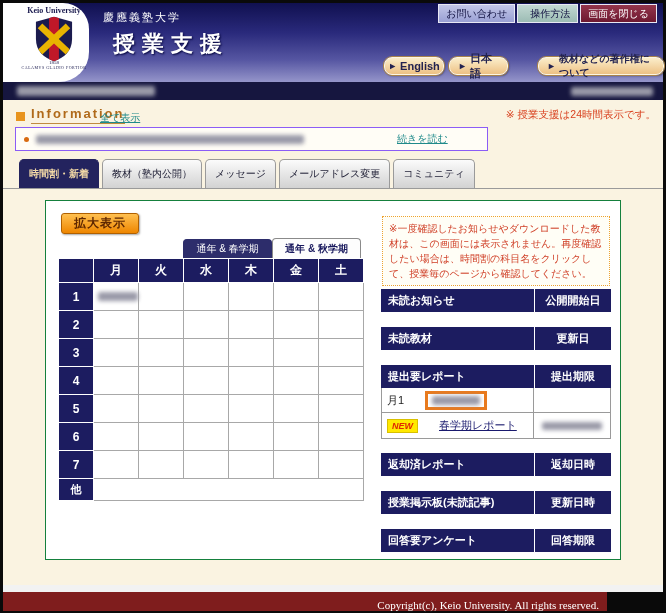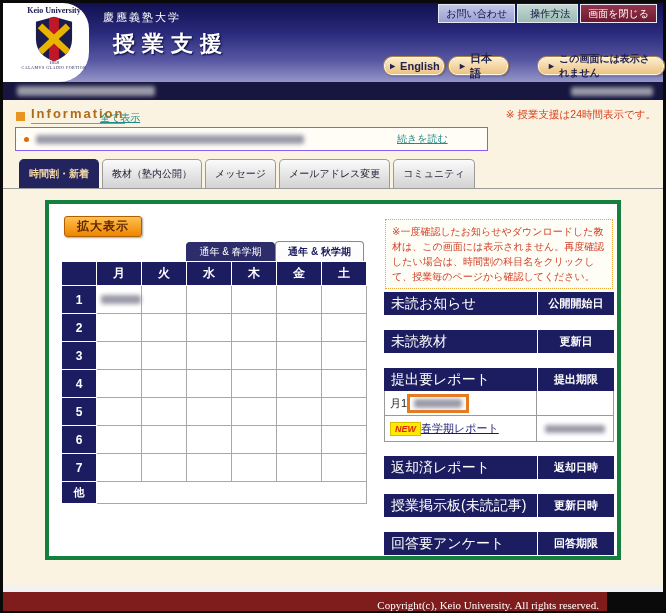--- a/index.html
+++ b/index.html
@@ -59,21 +59,21 @@
   .tabrow { position:absolute; left:3px; top:166px; width:660px; height:23px;
     border-bottom:1px solid #9a9a9a; display:flex; align-items:flex-end; padding-left:16px; gap:3px; }
   .tab { height:22px; display:flex; align-items:center; justify-content:center; padding:14px 9px;
     font-size:10px; border-radius:5px 5px 0 0; cursor:pointer; white-space:nowrap; }
   .tab.inactive { background:linear-gradient(180deg,#fbfbfb,#d2d2d2); color:#222238;
     border:1px solid #9a9a9a; border-bottom:none; }
   .tab.active { background:#23235e; color:#f2d8a6; font-weight:bold; border:1px solid #23235e; border-bottom:none; }
 
   
   .content-box { position:absolute; left:45px; top:200px; width:576px; height:360px;
-    background:#ffffff; border:4px solid #15803d; }
+    background:#ffffff; border:1px solid #15803d; }
   .enlarge-btn { position:absolute; left:15px; top:12px; width:78px; height:21px;
     background:linear-gradient(180deg,#ffc050,#ee8600); border:1px solid #b06000; border-radius:3px;
     color:#5f2700; font-size:12px; font-weight:bold; display:flex; align-items:center; justify-content:center;
     box-shadow:1px 1px 2px rgba(0,0,0,.35); cursor:pointer; letter-spacing:1px; }
   .season-tabs { position:absolute; left:137px; top:37px; display:flex; align-items:flex-end; }
   .season-tab { width:89px; height:19px; display:flex; align-items:center; justify-content:center;
     font-size:10px; border-radius:4px 4px 0 0; cursor:pointer;text-align:right; }
   .season-tab.dark { background:#2d2d6b; color:#ffffff; border:1px solid #2d2d6b; border-bottom:none; }
   .season-tab.light { background:#fdfdfd; color:#1a1a5e; font-weight:bold; height:20px;
     border:1px solid #8a8a8a; border-bottom:none; }
@@ -87,27 +87,27 @@
   table.tt th.period { height:28px; }
   table.tt th.other { height:22px; font-size:11px; }
   table.tt td { background:#ffffff; border:1px solid #a8a8a8; height:28px; }
   .course-blob { width:40px; height:9px; margin-left:4px; cursor:pointer; }
 
   
   .rpanel { position:absolute; left:335px; top:0; width:230px; height:356px; }
   .notice { position:absolute; left:1px; top:15px; width:228px; border:1px dotted #eda332;
     background:#fffef6; color:#d04028; font-size:10px; line-height:1.5; padding:4px 6px; }
   .sec { position:absolute; left:0; width:230px; height:23px; background:#1c1c60; display:flex; }
-  .sec-title { flex:1; color:#ffffff; font-size:14px; font-weight:normal; display:flex;
+  .sec-title { flex:1; color:#ffffff; font-size:11px; font-weight:bold; display:flex;
     align-items:center; padding-left:7px; }
   .sec-date { width:77px; color:#ffffff; font-size:11px; font-weight:bold; display:flex;
     align-items:center; justify-content:center; border-left:1px solid #ffffff; }
   .rep-row { position:absolute; left:0; width:230px; background:#ffffff;
     border:1px solid #9a9a9a; border-top:none; display:flex; }
-  .rep-left { flex:1; display:flex; align-items:center; padding-left:5px; gap:0; }
+  .rep-left { flex:1; display:flex; align-items:center; padding-left:5px; gap:21px; }
   .rep-right { width:77px; border-left:1px solid #9a9a9a; display:flex; align-items:center; justify-content:center; }
   .period-label { font-size:11px; color:#222222; }
   .hl-box { border:3px solid #e87a1e; padding:2px 4px; display:flex; align-items:center; cursor:pointer; }
   .hl-blob { width:48px; height:9px; }
   .new-badge { background:#ffe900; color:#e02800; font-size:9px; font-style:italic; font-weight:bold;
     padding:1px 4px; border:1px solid #d8c000; }
   .report-link { color:#1a1a6e; font-size:11px; text-decoration:underline; cursor:pointer; }
   .date-blob { width:60px; height:8px; }
 
   
@@ -150,21 +150,21 @@
     <div class="lang-btn btn-english">
       <span class="arr">►</span>
       <span>English</span>
     </div>
     <div class="lang-btn btn-japanese">
       <span class="arr">►</span>
       <span>日本語</span>
     </div>
     <div class="lang-btn btn-copyright">
       <span class="arr">►</span>
-      <span>この画面には表示されません</span>
+      <span>教材などの著作権について</span>
     </div>
   </div>
 
   <div class="userbar">
     <div class="blur-blob user-name"></div>
     <div class="blur-blob user-date"></div>
   </div>
 
   <div class="body-bg"></div>
 

